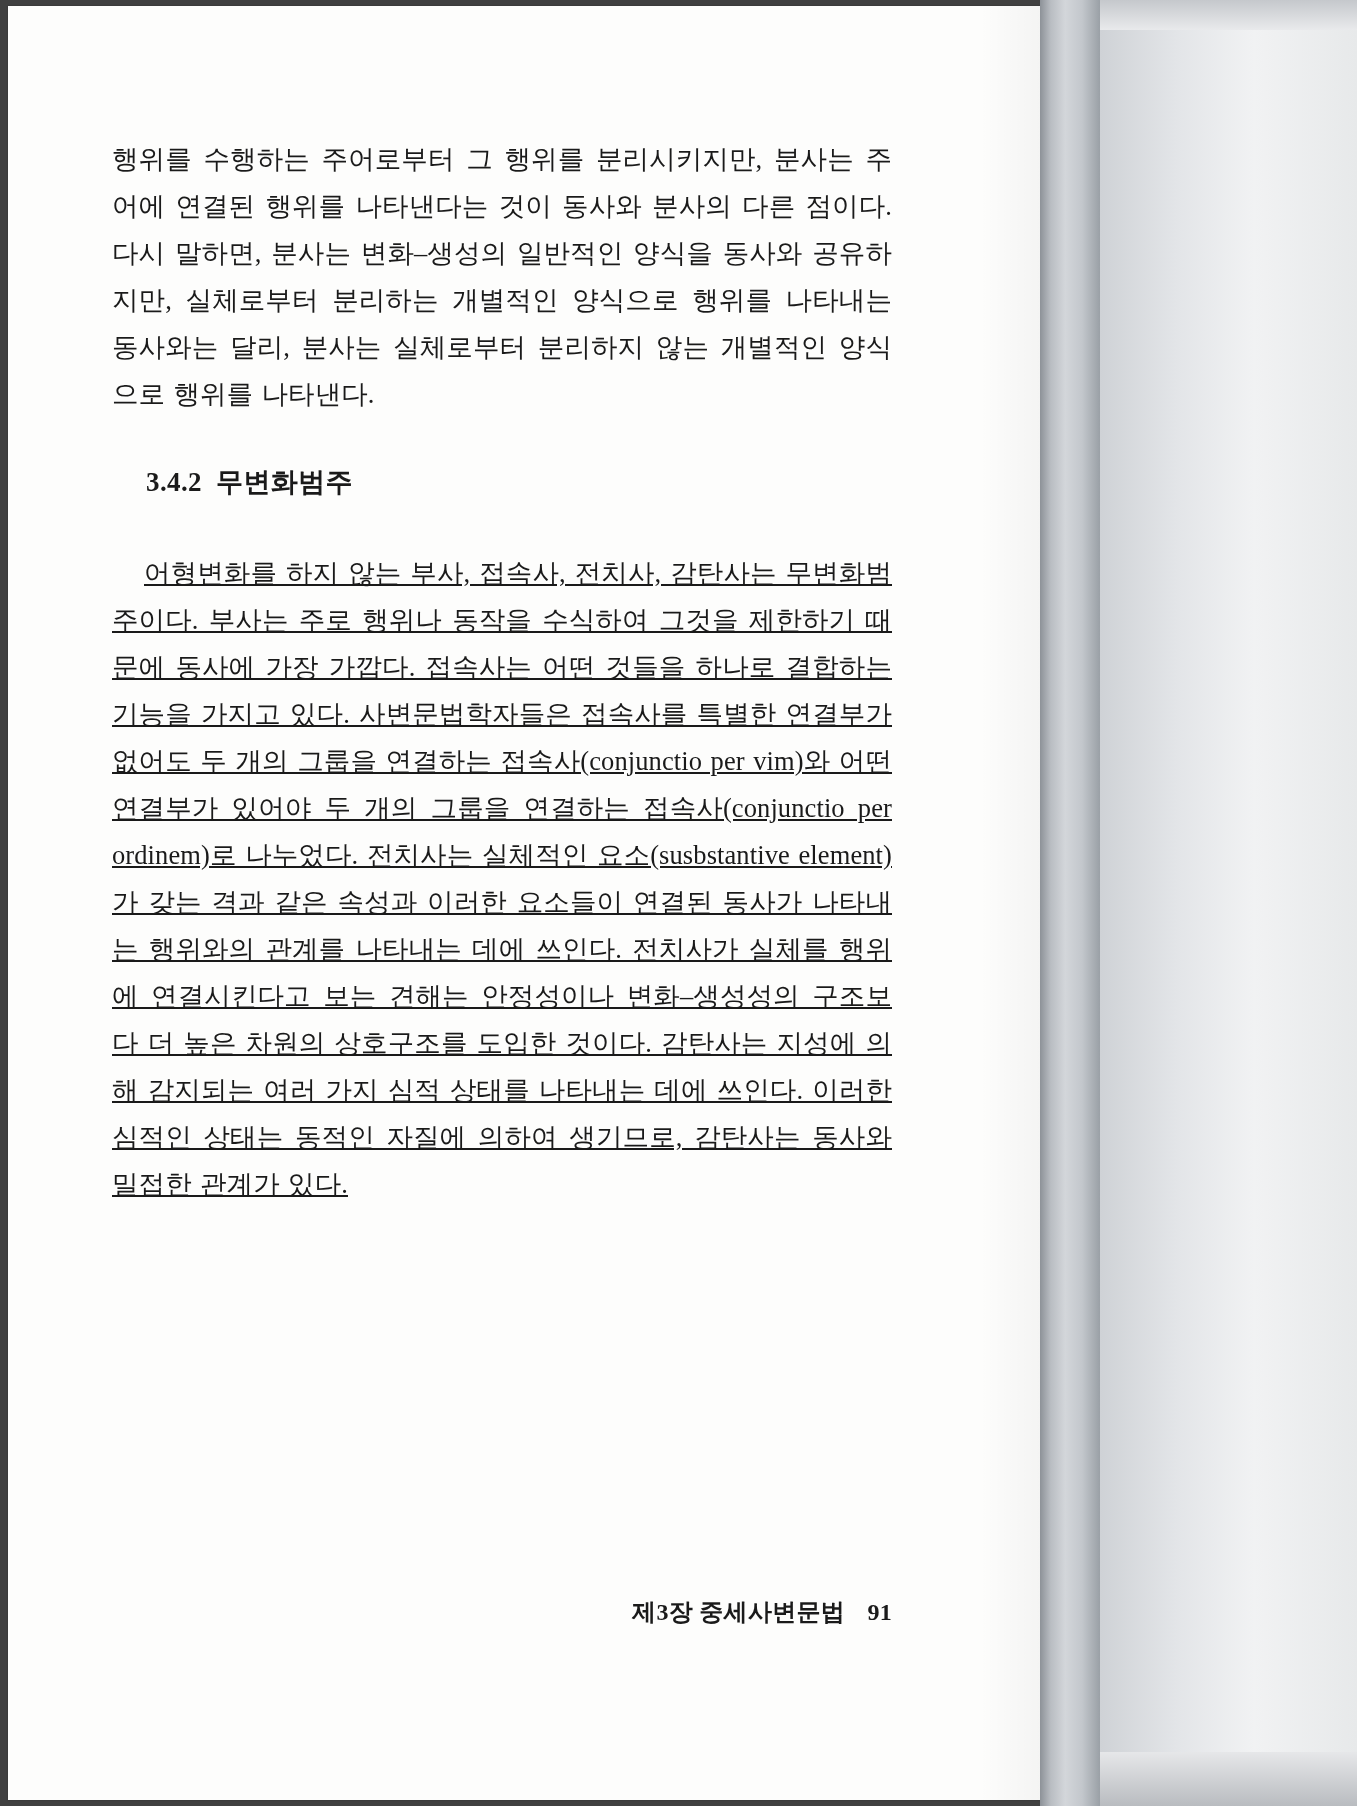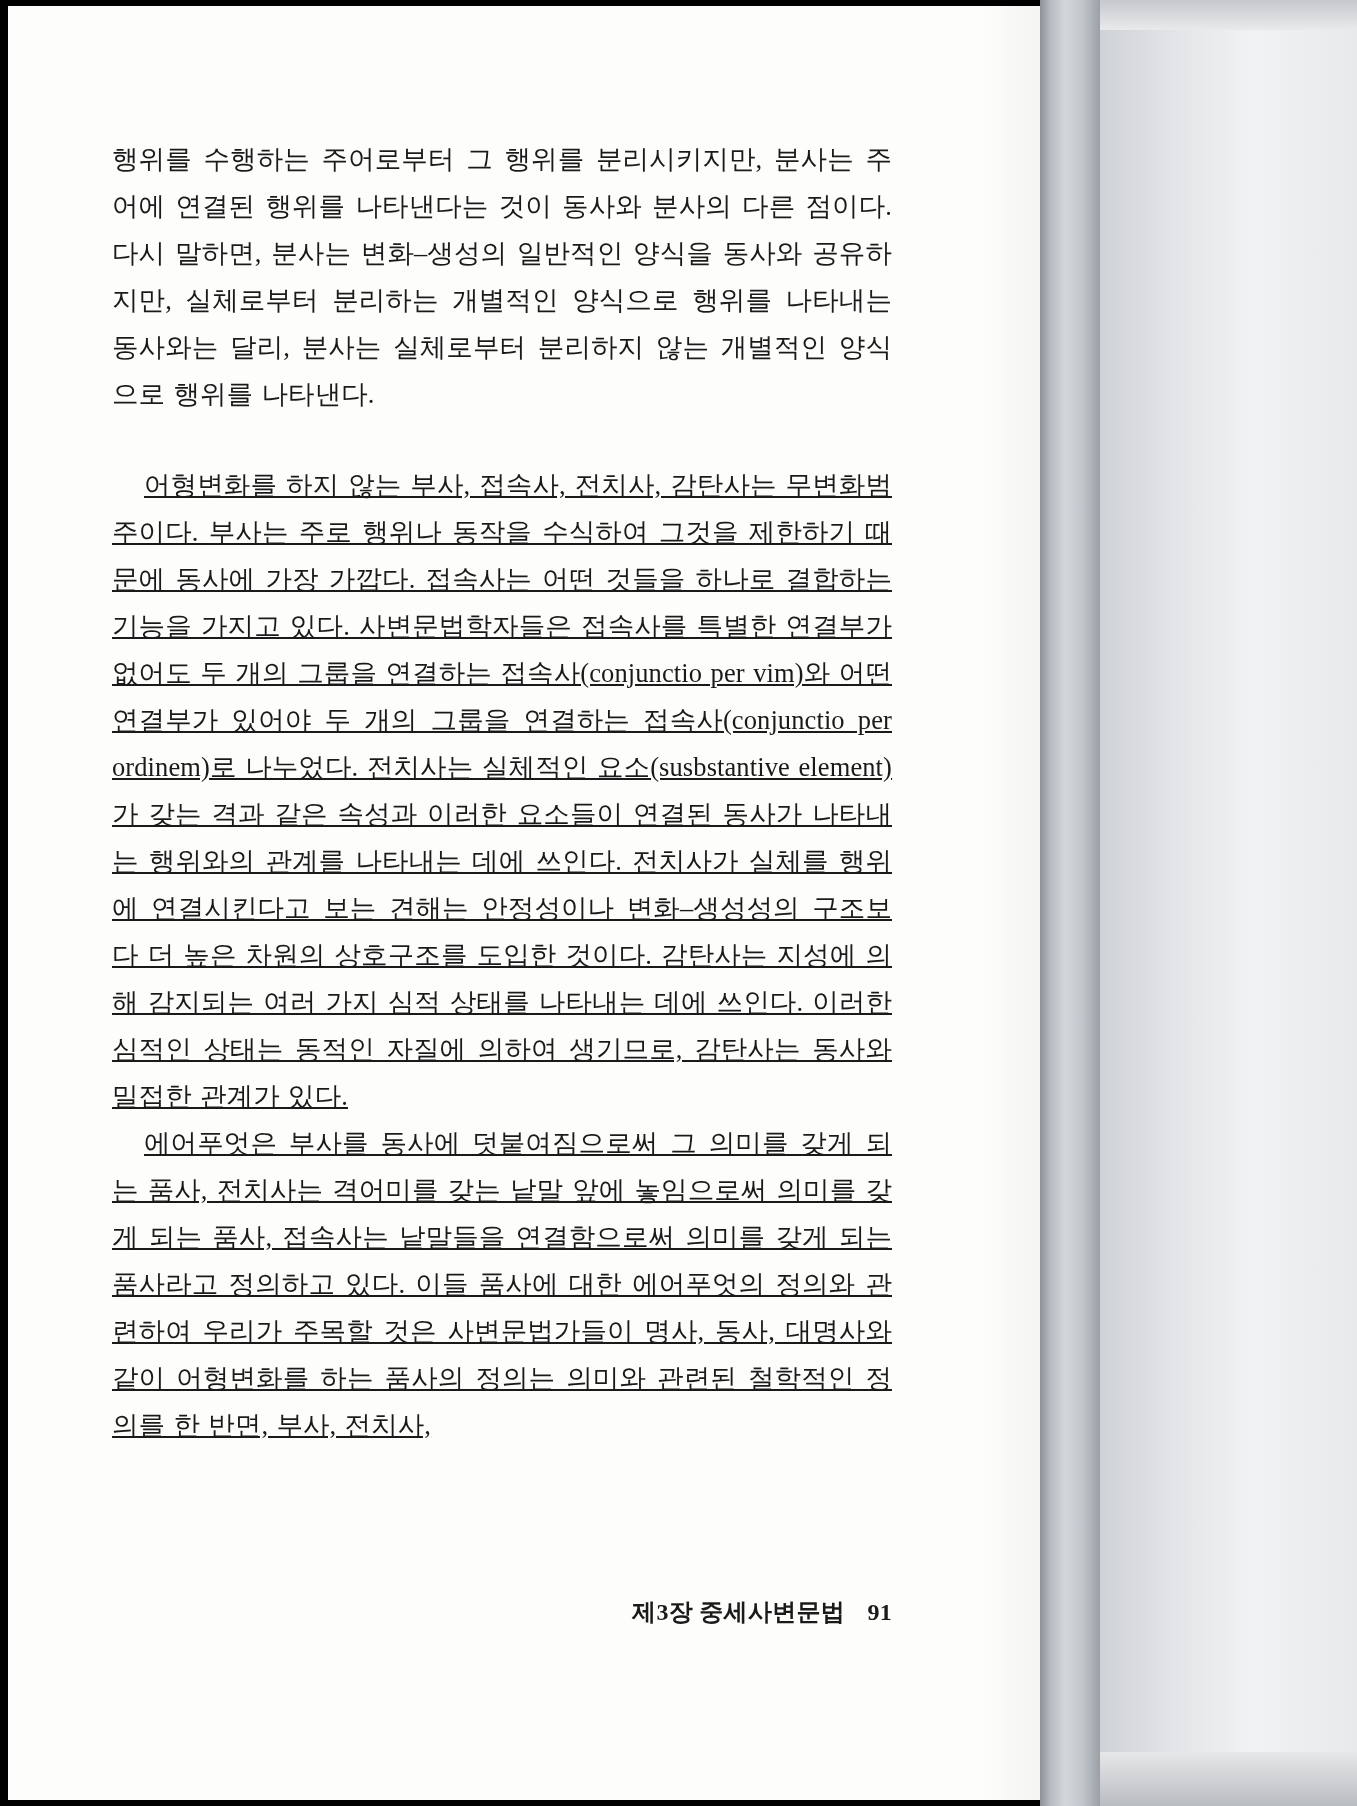--- a/index.html
+++ b/index.html
@@ -11,21 +11,21 @@
     width: 1357px;
     height: 1806px;
     overflow: hidden;
     font-family: "Liberation Serif", serif;
   }
 
   #page-wrap {
     position: relative;
     width: 1195px;
     height: 1806px;
-    background: #000000;
+    background: #404040;
   }
 
   
   #page {
     position: absolute;
     left: 8px;
     top: 6px;
     width: 1032px;
     height: 1794px;
     background: #fdfdfc;
@@ -152,24 +152,26 @@
 
 <div id="page-wrap">
 
   <div id="page">
     <div id="page-inner-shade"></div>
 
     <div class="text-col">
 
       <p class="para first gap-after-para">행위를 수행하는 주어로부터 그 행위를 분리시키지만, 분사는 주어에 연결된 행위를 나타낸다는 것이 동사와 분사의 다른 점이다. 다시 말하면, 분사는 변화–생성의 일반적인 양식을 동사와 공유하지만, 실체로부터 분리하는 개별적인 양식으로 행위를 나타내는 동사와는 달리, 분사는 실체로부터 분리하지 않는 개별적인 양식으로 행위를 나타낸다.</p>
 
+      <h3 class="heading">
+        <span class="num">3.4.2</span><span>무변화범주</span>
+      </h3>
 
       <p class="para indent">어형변화를 하지 않는 부사, 접속사, 전치사, 감탄사는 무변화범주이다. 부사는 주로 행위나 동작을 수식하여 그것을 제한하기 때문에 동사에 가장 가깝다. 접속사는 어떤 것들을 하나로 결합하는 기능을 가지고 있다. 사변문법학자들은 접속사를 특별한 연결부가 없어도 두 개의 그룹을 연결하는 접속사(conjunctio per vim)와 어떤 연결부가 있어야 두 개의 그룹을 연결하는 접속사(conjunctio per ordinem)로 나누었다. 전치사는 실체적인 요소(susbstantive element)가 갖는 격과 같은 속성과 이러한 요소들이 연결된 동사가 나타내는 행위와의 관계를 나타내는 데에 쓰인다. 전치사가 실체를 행위에 연결시킨다고 보는 견해는 안정성이나 변화–생성성의 구조보다 더 높은 차원의 상호구조를 도입한 것이다. 감탄사는 지성에 의해 감지되는 여러 가지 심적 상태를 나타내는 데에 쓰인다. 이러한 심적인 상태는 동적인 자질에 의하여 생기므로, 감탄사는 동사와 밀접한 관계가 있다.</p>
 
-      <p class="para indent">에어푸엇은 부사를 동사에 덧붙여짐으로써 그 의미를 갖게 되는 품사, 전치사는 격어미를 갖는 낱말 앞에 놓임으로써 의미를 갖게 되는 품사, 접속사는 낱말들을 연결함으로써 의미를 갖게 되는 품사라고 정의하고 있다. 이들 품사에 대한 에어푸엇의 정의와 관련하여 우리가 주목할 것은 사변문법가들이 명사, 동사, 대명사와 같이 어형변화를 하는 품사의 정의는 의미와 관련된 철학적인 정의를 한 반면, 부사, 전치사,</p>
     </div>
 
     <div class="footer">
       <span class="chap">제3장 중세사변문법</span>
       <span class="pg">91</span>
     </div>
   </div>
 
   <div id="gutter-edge"></div>
   <div id="gutter"></div>

